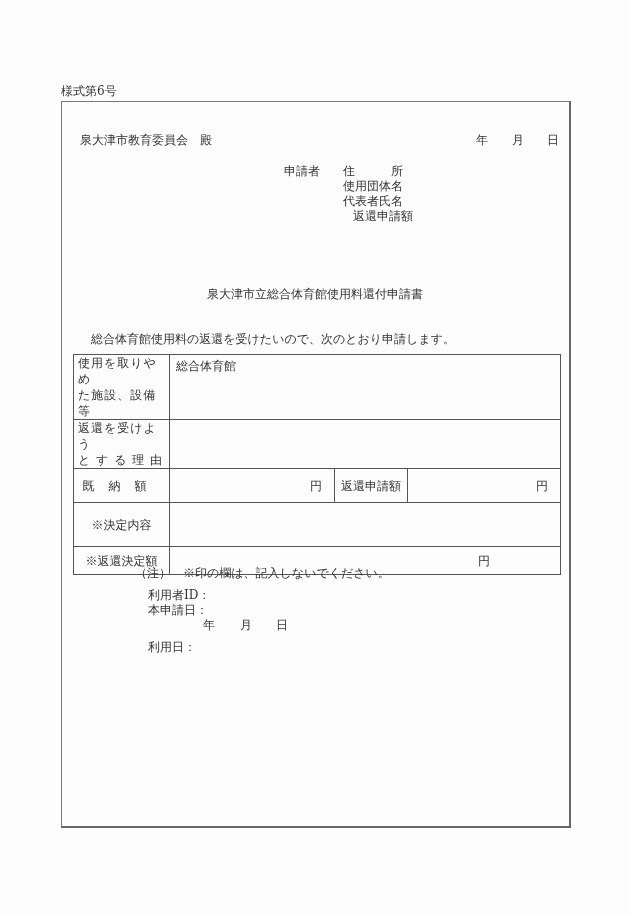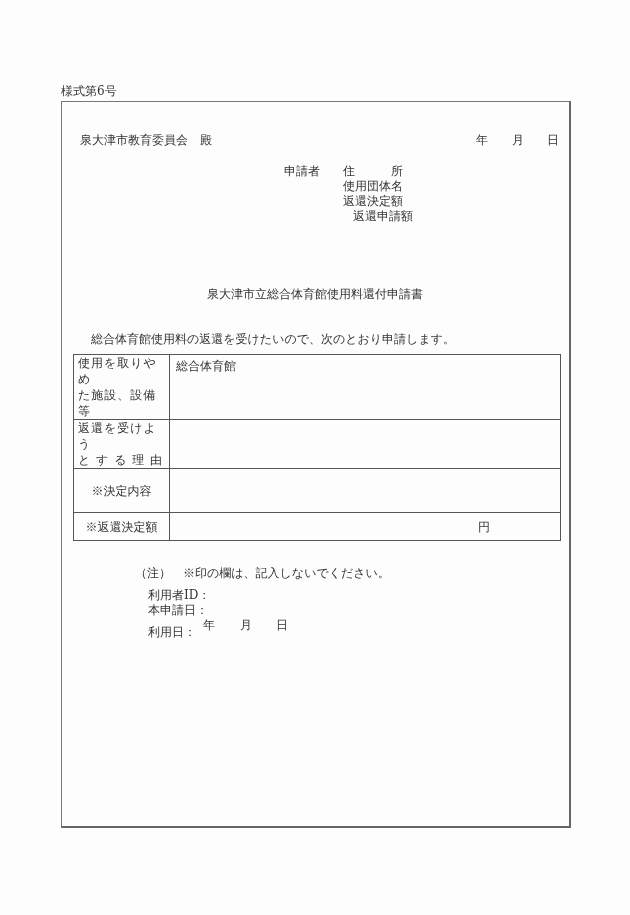--- a/index.html
+++ b/index.html
@@ -48,21 +48,21 @@
 <div class="outer-box"></div>
 
 <div class="abs addressee">泉大津市教育委員会　殿</div>
 <div class="abs date-line" style="left:476px;">年</div>
 <div class="abs date-line" style="left:512px;">月</div>
 <div class="abs date-line" style="left:547px;">日</div>
 
 <div class="abs applicant-label">申請者</div>
 <div class="abs applicant-field" style="top:165px;">住　　　所</div>
 <div class="abs applicant-field" style="top:180px;">使用団体名</div>
-<div class="abs applicant-field" style="top:195px;">返還決定額</div>
+<div class="abs applicant-field" style="top:195px;">代表者氏名</div>
 <div class="abs applicant-field" style="top:210px; left:353px;">返還申請額</div>
 
 <div class="abs doc-title">泉大津市立総合体育館使用料還付申請書</div>
 
 <div class="abs intro">総合体育館使用料の返還を受けたいので、次のとおり申請します。</div>
 
 <table class="tbl">
   <colgroup>
     <col style="width:96px">
     <col style="width:165px">
@@ -77,33 +77,43 @@
     </td>
     <td colspan="3" class="val-top">総合体育館</td>
   </tr>
   <tr style="height:34px">
     <td class="lbl-twoline">
       <div>返還を受けよう</div>
       <div>と す る 理 由</div>
     </td>
     <td colspan="3"></td>
   </tr>
+  <tr style="height:34px">
+    <td class="lbl lbl-wide">既納額</td>
+    <td class="val-right">
+      <span>円</span>
+    </td>
+    <td class="lbl">返還申請額</td>
+    <td class="val-right">
+      <span>円</span>
+    </td>
+  </tr>
   <tr style="height:44px">
     <td class="lbl">※決定内容</td>
     <td colspan="3"></td>
   </tr>
   <tr style="height:28px">
     <td class="lbl">※返還決定額</td>
     <td colspan="3" style="padding-left:308px;">
       <span>円</span>
     </td>
   </tr>
 </tbody>
   </table>
 
 <div class="abs note">（注）　※印の欄は、記入しないでください。</div>
 
 <div class="abs meta" style="top:589px;">利用者ID：</div>
 <div class="abs meta" style="top:604px;">本申請日：</div>
-<div class="abs meta" style="top:626px;">利用日：</div>
+<div class="abs meta" style="top:641px;">利用日：</div>
 <div class="abs" style="left:203px; top:619px;">年</div>
 <div class="abs" style="left:240px; top:619px;">月</div>
 <div class="abs" style="left:276px; top:619px;">日</div>
 
 </body></html>

